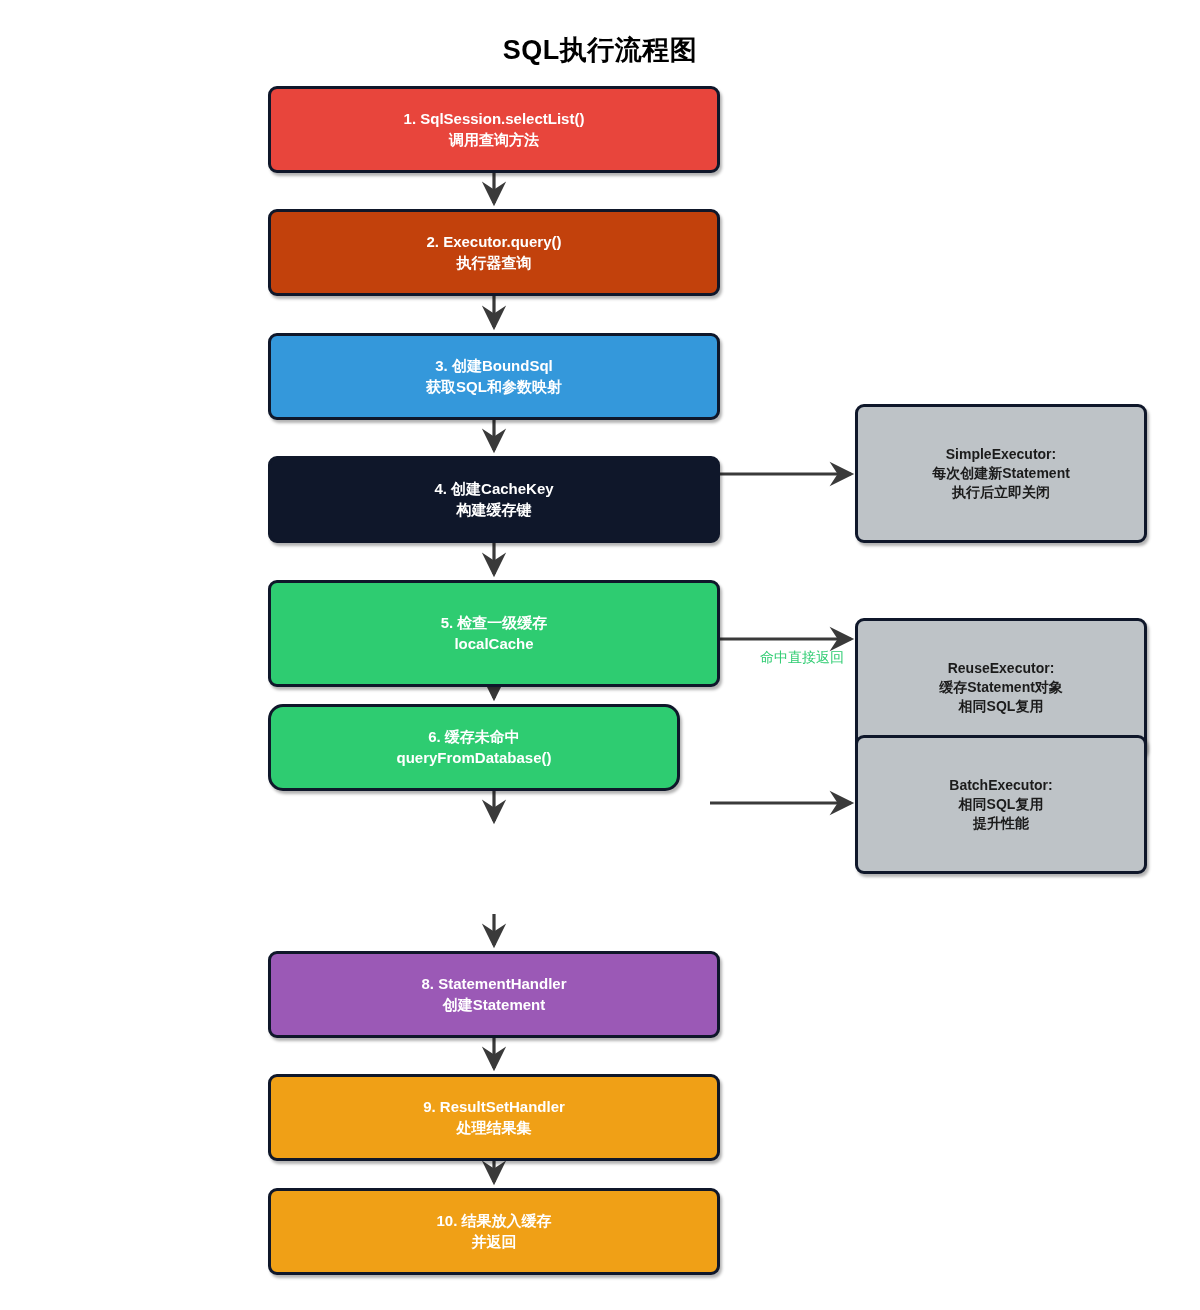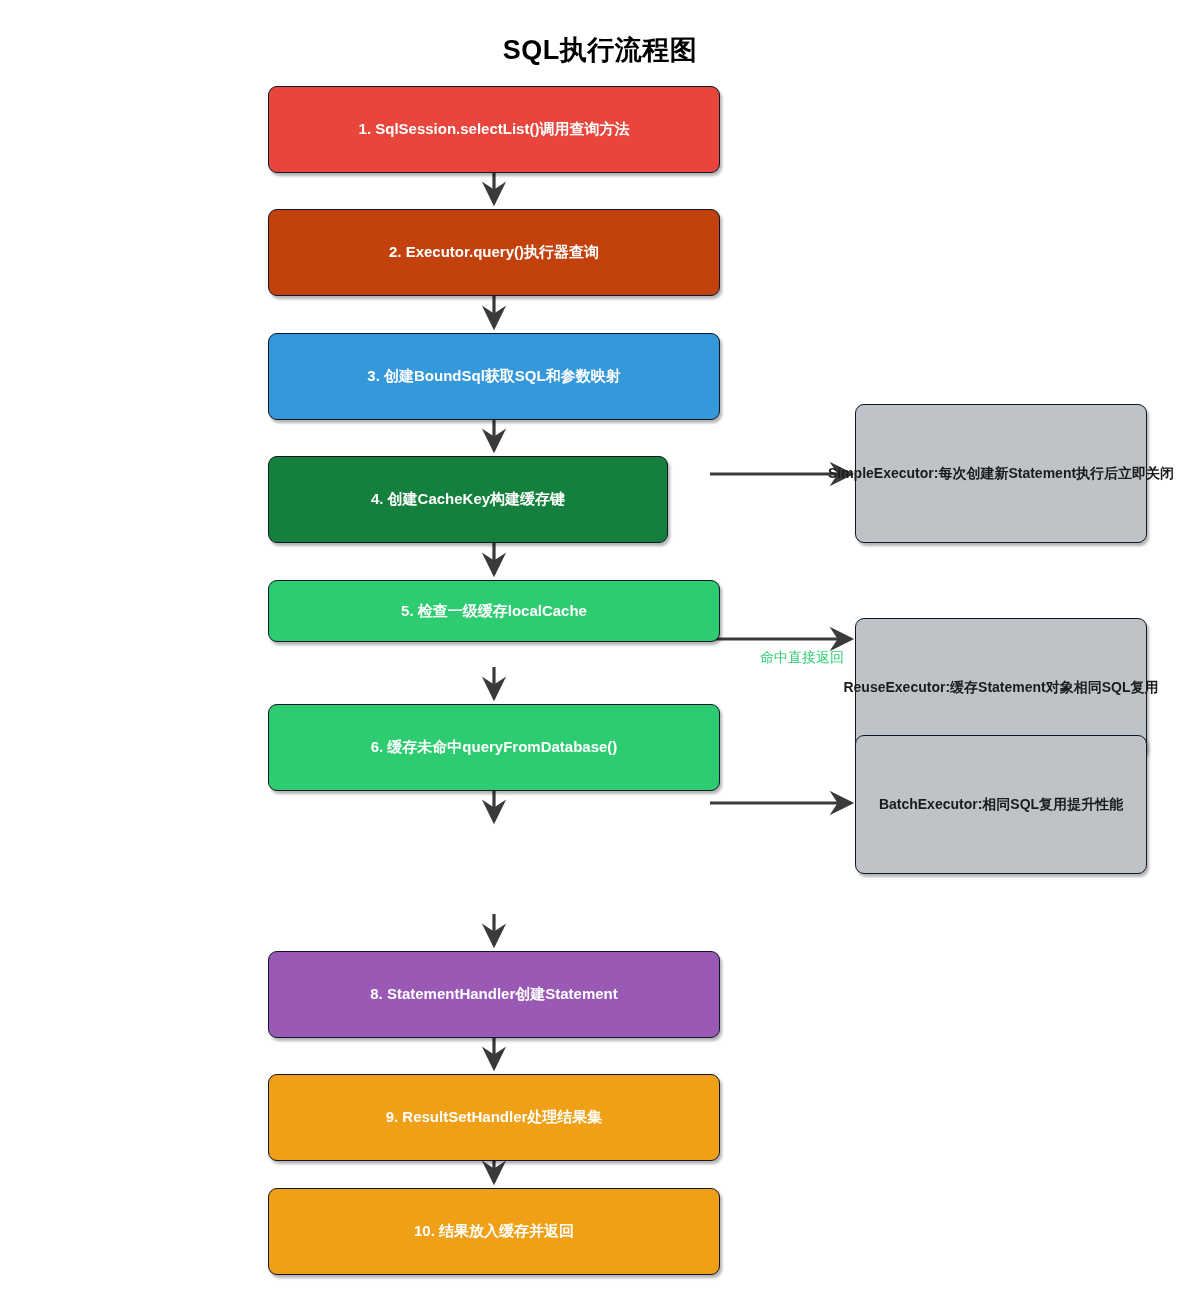--- a/index.html
+++ b/index.html
@@ -25,24 +25,24 @@
     text-align: center;
     font-size: 27px;
     font-weight: bold;
     color: #000000;
     letter-spacing: 0.5px;
     margin-top: 20px;
   }
   .node {
     position: absolute;
     box-sizing: border-box;
-    border: 1px solid #0f172a;
+    border: 3px solid #0f172a;
     border-radius: 9px;
     display: flex;
-    flex-direction: row;
+    flex-direction: column;
     align-items: center;
     justify-content: center;
     text-align: right;
     font-weight: bold;
     font-size: 15px;
     line-height: 1.35;
     color: #ffffff;
     box-shadow: 2px 3px 3px rgba(0,0,0,0.30);
   }
   .node .ln { display: block; white-space: nowrap; }
@@ -104,31 +104,31 @@
   <div class="node" style="left:268px; top:209px; width:452px; height:87px; background:#c2410c;">
     <span class="ln">2. Executor.query()</span>
     <span class="ln">执行器查询</span>
   </div>
 
   <div class="node" style="left:268px; top:333px; width:452px; height:87px; background:#3498DB;">
     <span class="ln">3. 创建BoundSql</span>
     <span class="ln">获取SQL和参数映射</span>
   </div>
 
-  <div class="node" style="left:268px; top:456px; width:400px; height:87px; background:#15803d;">
+  <div class="node" style="left:268px; top:456px; width:452px; height:87px; background:#0f172a;">
     <span class="ln">4. 创建CacheKey</span>
     <span class="ln">构建缓存键</span>
   </div>
 
-  <div class="node" style="left:268px; top:580px; width:452px; height:62px; background:#2ECC71;">
+  <div class="node" style="left:268px; top:580px; width:452px; height:107px; background:#2ECC71;">
     <span class="ln">5. 检查一级缓存</span>
     <span class="ln">localCache</span>
   </div>
 
-  <div class="node" style="left:268px; top:704px; width:452px; height:87px; background:#2ECC71;">
+  <div class="node" style="left:268px; top:704px; width:412px; height:87px; background:#2ECC71;border-radius:15px;">
     <span class="ln">6. 缓存未命中</span>
     <span class="ln">queryFromDatabase()</span>
   </div>
 
 
   <div class="node" style="left:268px; top:951px; width:452px; height:87px; background:#9B59B6;">
     <span class="ln">8. StatementHandler</span>
     <span class="ln">创建Statement</span>
   </div>
 

